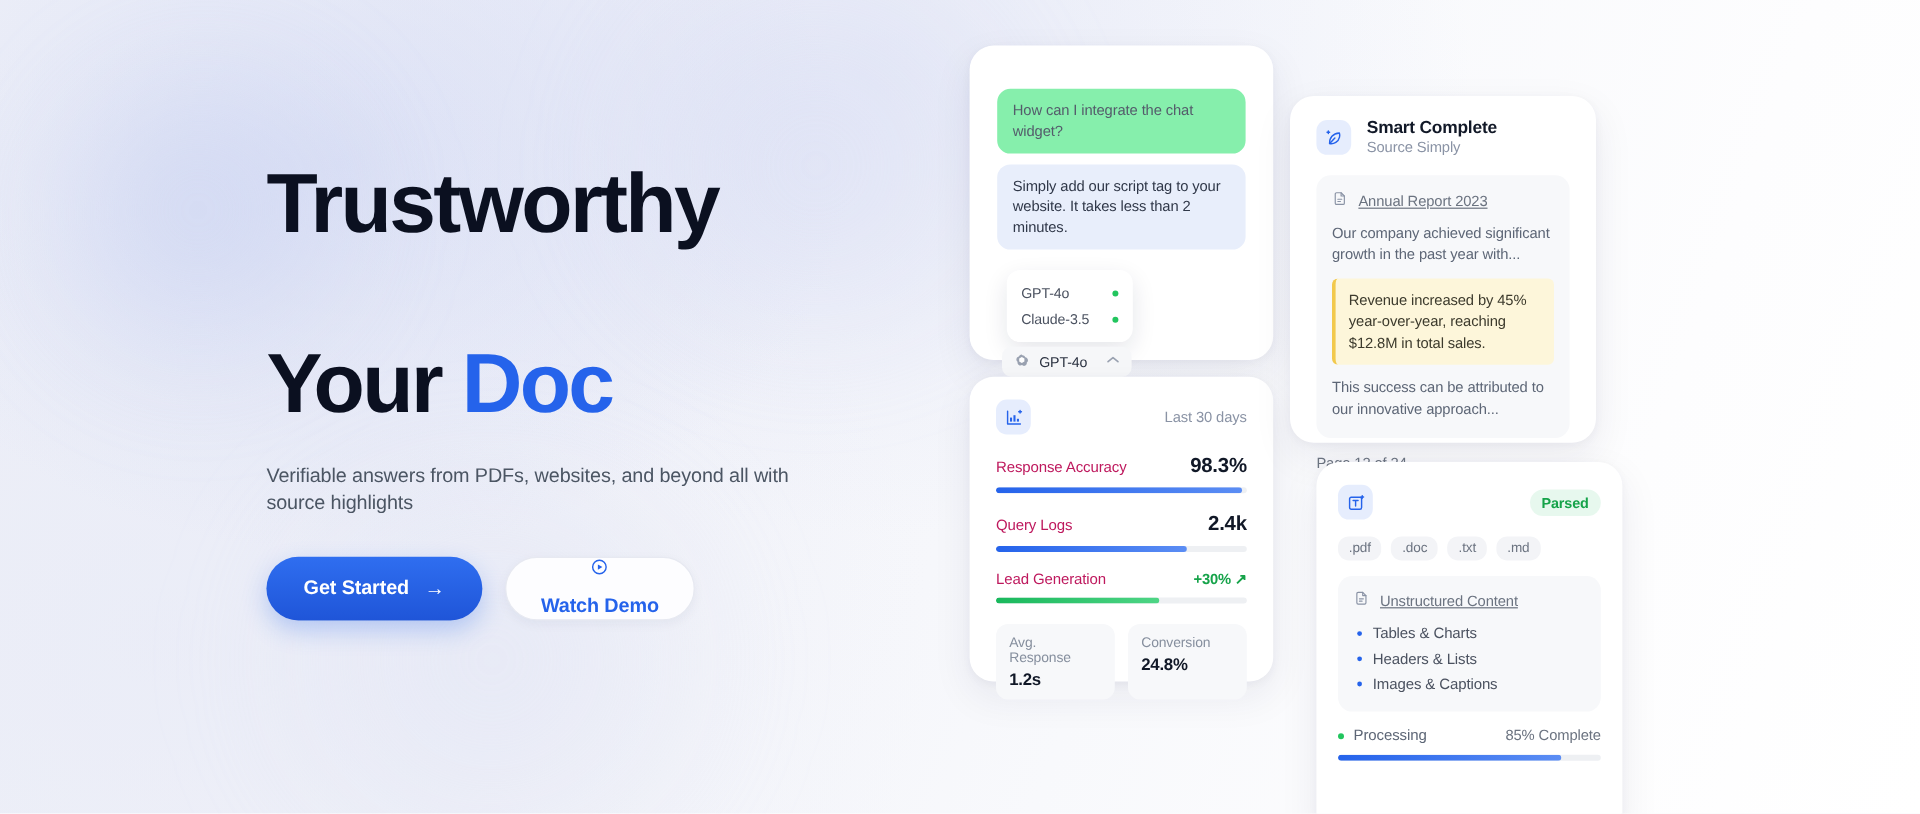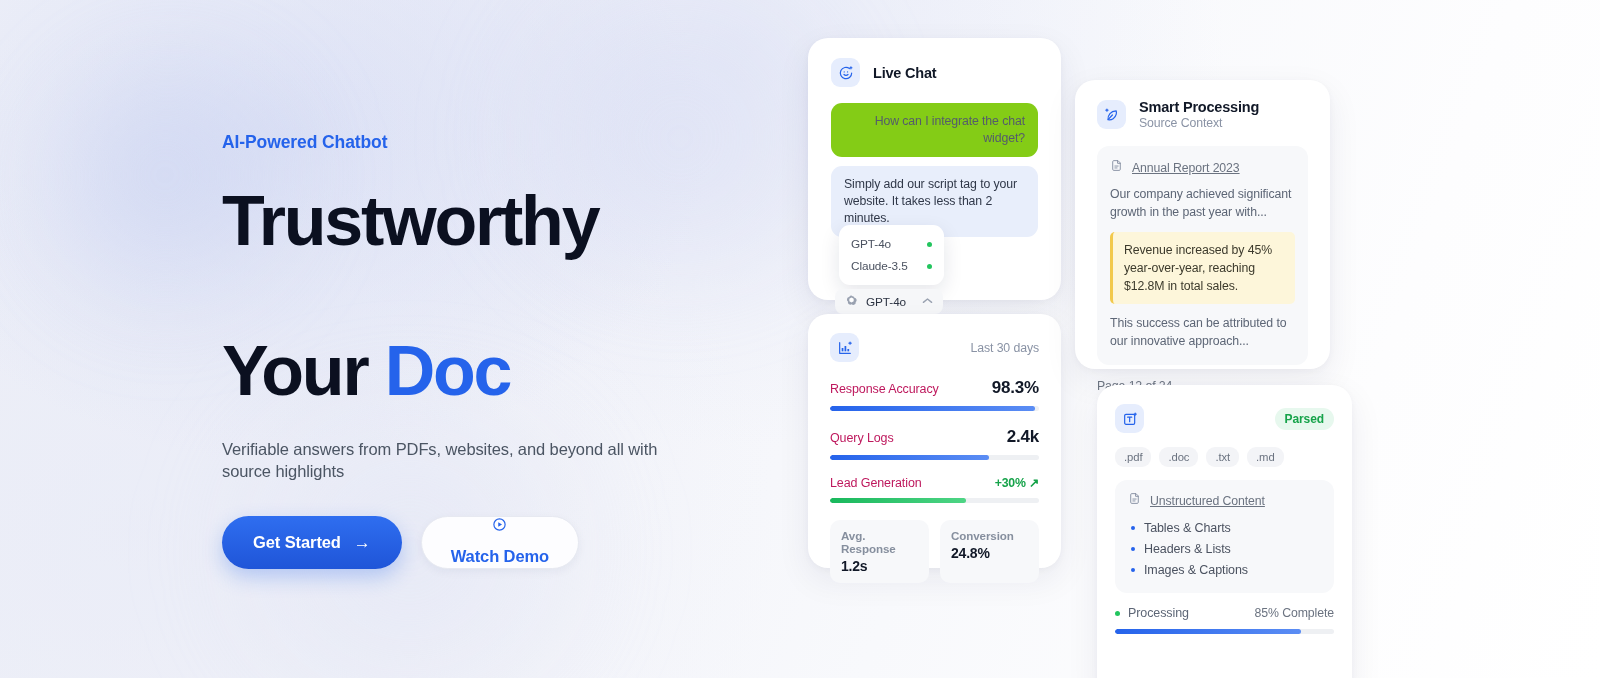--- a/index.html
+++ b/index.html
@@ -179,24 +179,23 @@
 
   
   .bubble {
     border-radius: 11px;
     font-size: 12.3px;
     line-height: 17px;
     letter-spacing: -0.1px;
     padding: 10px 13px;
   }
   .bubble-user {
-    background: #84cc16;
+    background: #86efac;
     color: #545c6b;
     margin-top: 16px;
-    text-align: right;
   }
   .bubble-bot {
     background: #e8eefb;
     color: #303849;
     margin-top: 9px;
   }
   .model-pop {
     position: absolute;
     left: 31px;
     top: 187px;
@@ -300,21 +299,20 @@
   .mini {
     flex: 1;
     background: #f7f8fa;
     border-radius: 10px;
     padding: 9px 11px;
   }
   .mini-label {
     font-size: 11.6px;
     color: #868f9e;
     letter-spacing: -0.1px;
-    font-weight: bold;
   }
   .mini-value {
     margin-top: 3px;
     font-size: 14px;
     font-weight: 700;
     color: #111827;
     letter-spacing: -0.2px;
   }
 
   
@@ -438,21 +436,20 @@
 <body>
 
 <div class="bg-layer"></div>
 <div class="bg-blob blob-a"></div>
 <div class="bg-blob blob-b"></div>
 <div class="bg-blob blob-c"></div>
 
 <div class="stage">
 
   <section class="hero">
-    <div class="eyebrow">AI-Powered Chatbot</div>
 
     <h1 class="headline">
       <span>Trustworthy</span><br>
       <br>
       <span>Your </span><span class="accent">Doc</span>
     </h1>
 
     <p class="subhead">Verifiable answers from PDFs, websites, and beyond all with source highlights</p>
 
     <div class="cta-row">
@@ -466,32 +463,20 @@
             <circle cx="12" cy="12" r="9"></circle>
             <path d="M10 8.5l6 3.5-6 3.5z" fill="#2563eb" stroke="none"></path>
           </svg>
         </span>
         <span>Watch Demo</span>
       </button>
     </div>
   </section>
 
   <section class="card card-chat">
-    <div class="card-head">
-      <span class="icon-badge">
-        <svg width="16" height="16" viewBox="0 0 24 24" fill="none" stroke="#2563eb" stroke-width="1.8" stroke-linecap="round">
-          <path d="M20.5 12a8.5 8.5 0 1 1-3.2-6.6"></path>
-          <circle cx="9.3" cy="10.4" r="0.95" fill="#2563eb" stroke="none"></circle>
-          <circle cx="14.3" cy="10.4" r="0.95" fill="#2563eb" stroke="none"></circle>
-          <path d="M9 14.2c.9.95 1.95 1.4 3 1.4s2.1-.45 3-1.4"></path>
-          <path d="M19.4 2.6v3.1M17.85 4.15h3.1"></path>
-        </svg>
-      </span>
-      <span class="card-title">Live Chat</span>
-    </div>
 
     <div class="bubble bubble-user">How can I integrate the chat widget?</div>
     <div class="bubble bubble-bot">Simply add our script tag to your website. It takes less than 2 minutes.</div>
 
     <div class="model-pop">
       <div class="model-opt">
         <span>GPT-4o</span>
         <span class="dot-green"></span>
       </div>
       <div class="model-opt">
@@ -575,22 +560,22 @@
   <section class="card card-highlight">
     <div class="card-head">
       <span class="icon-badge">
         <svg width="16" height="16" viewBox="0 0 24 24" fill="none" stroke="#2563eb" stroke-width="1.8" stroke-linecap="round" stroke-linejoin="round">
           <path d="M6 19c5.5 1 11-2.2 12.4-8.2.4-1.7.3-3.5-.2-5.1-3.7.2-7.1 1.6-9.3 4.2C6.8 12.3 5.8 15.6 6 19z"></path>
           <path d="M6.4 18.6L12.6 12"></path>
           <path d="M4.4 3.1v3.2M2.8 4.7h3.2"></path>
         </svg>
       </span>
       <span>
-        <div class="card-title">Smart Processing</div>
-        <div class="card-sub">Source Context</div>
+        <div class="card-title">Smart Complete</div>
+        <div class="card-sub">Source Simply</div>
       </span>
     </div>
 
     <div class="excerpt">
       <div class="doc-line">
         <span>
           <svg width="13" height="13" viewBox="0 0 24 24" fill="none" stroke="#8a93a5" stroke-width="1.8" stroke-linecap="round" stroke-linejoin="round">
             <path d="M14 3H7a2 2 0 0 0-2 2v14a2 2 0 0 0 2 2h10a2 2 0 0 0 2-2V8z"></path>
             <path d="M14 3v5h5M9 13h6M9 16.5h4"></path>
           </svg>

